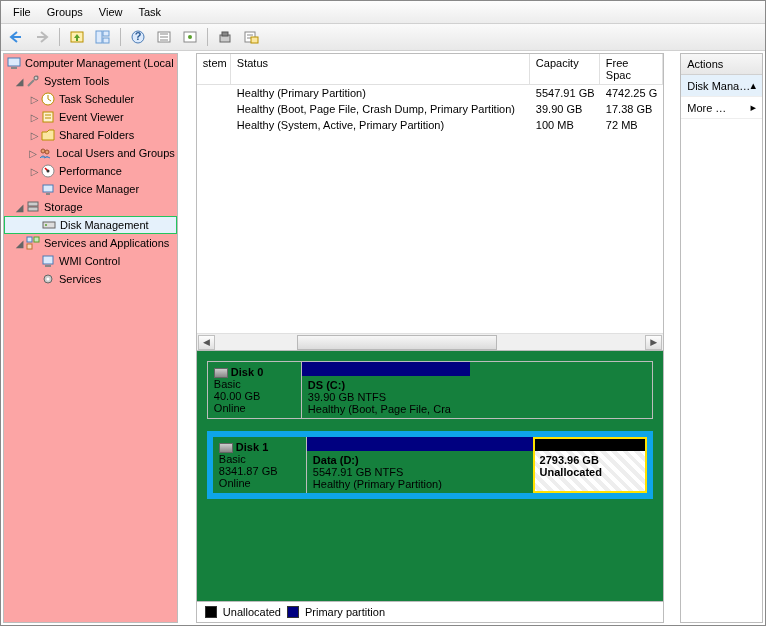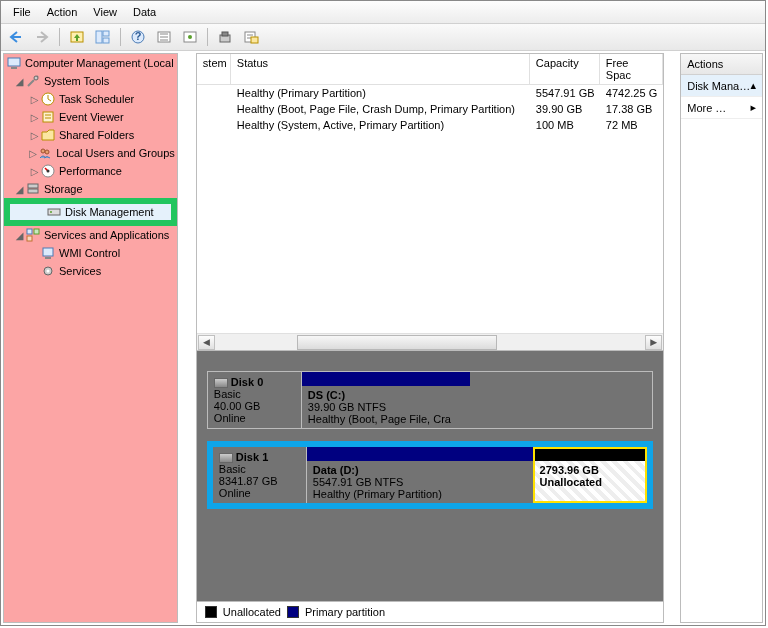--- a/index.html
+++ b/index.html
@@ -7,32 +7,32 @@
 .menubar { display: flex; padding: 2px 4px; border-bottom: 1px solid #d0d0d0; background: linear-gradient(#fdfdfd,#ececec); }
 .menubar div { padding: 3px 8px; cursor: default; }
 .toolbar { display: flex; align-items: center; padding: 2px 4px; gap: 4px; border-bottom: 1px solid #d0d0d0; background: linear-gradient(#fafafa,#e8e8e8); }
 .toolbar .btn { width: 22px; height: 22px; display: flex; align-items: center; justify-content: center; border: 1px solid transparent; }
 .toolbar .sep { width: 1px; height: 18px; background: #bbb; margin: 0 2px; }
 .main { display: flex; height: calc(100% - 50px); }
 .tree { width: 186px; border: 1px solid #bcbcbc; margin: 2px; background: #fca5a5; overflow: hidden; }
 .tree-row { display: flex; align-items: center; padding: 1px 2px; white-space: nowrap; cursor: default; }
 .tree-row .twist { width: 11px; text-align: center; color: #666; font-size: 10px; }
 .tree-row .ico { width: 16px; height: 16px; margin: 0 3px 0 0; display: inline-flex; align-items: center; justify-content: center; }
-.tree-row.sel { background: #e5f1fb; border: 6px solid #22c55e; padding: 0 1px; }
+.tree-row.sel { background: #e5f1fb; border: 1px solid #22c55e; padding: 0 1px; }
 .content { flex: 1; display: flex; flex-direction: column; margin: 2px 16px; }
 .volume-list { border: 1px solid #bcbcbc; height: 298px; display: flex; flex-direction: column; }
 .vl-head { display: flex; border-bottom: 1px solid #e0e0e0; background: #fff; }
 .vl-head .col { padding: 3px 6px; border-right: 1px solid #e0e0e0; font-weight: normal; }
 .vl-body { flex: 1; overflow: hidden; background: #fff; }
 .vl-row { display: flex; }
 .vl-row .cell { padding: 2px 6px; white-space: nowrap; overflow: hidden; }
 .vl-scroll { height: 17px; border-top: 1px solid #e0e0e0; background: #f0f0f0; position: relative; }
 .vl-scroll .arrow { position: absolute; width: 17px; height: 15px; top: 1px; background: linear-gradient(#fdfdfd,#e0e0e0); border: 1px solid #c0c0c0; text-align: center; font-size: 9px; line-height: 13px; color: #555; }
 .vl-scroll .thumb { position: absolute; left: 100px; top: 1px; height: 15px; width: 200px; background: linear-gradient(#f7f7f7,#dcdcdc); border: 1px solid #b8b8b8; }
-.disk-map { flex: 1; border: 1px solid #bcbcbc; border-top: none; overflow: auto; background: #737373; padding: 16px 0; }
+.disk-map { flex: 1; border: 1px solid #bcbcbc; border-top: none; overflow: auto; background: #15803d; padding: 6px 0; }
 .disk-block { display: flex; border: 1px solid #bcbcbc; margin: 4px 10px 12px 10px; }
 .disk-block.highlight { border: 6px solid #0ea5e9; }
 .disk-info { width: 94px; padding: 4px 6px; border-right: 1px solid #bcbcbc; }
 .disk-info .dicon { display: inline-block; width: 14px; height: 10px; background: linear-gradient(#ccc,#888); border: 1px solid #666; margin-right: 3px; vertical-align: middle; }
 .disk-info b { font-weight: bold; }
 .parts { flex: 1; display: flex; }
 .part { border-left: 1px solid #bcbcbc; padding: 0; display: flex; flex-direction: column; overflow: hidden; }
 .part:first-child { border-left: none; }
 .part .bar { height: 14px; background: #000080; }
 .part .bar.black { background: #000; }
@@ -46,23 +46,23 @@
 .actions-head { background: linear-gradient(#f7f7f7,#e7e7e7); border-bottom: 1px solid #d0d0d0; padding: 4px 6px; font-weight: normal; }
 .actions-item { padding: 4px 6px; border-bottom: 1px solid #eee; display: flex; align-items: center; justify-content: space-between; cursor: default; }
 .actions-item.sel { background: #e5f1fb; }
 svg { display: block; }
 </style>
 </head>
 <body>
 
 <div class="menubar">
   <div>File</div>
-  <div>Action</div>
+  <div>Groups</div>
   <div>View</div>
-  <div>Data</div>
+  <div>Task</div>
 </div>
 
 <div class="toolbar">
   <div class="btn">
       <svg width="16" height="14" viewBox="0 0 16 14">
         <path d="M9 2 L3 7 L9 12" fill="none" stroke="#3b8de0" stroke-width="2"></path>
         <path d="M3 7 H13" stroke="#3b8de0" stroke-width="2"></path>
       </svg>
     </div>
   <div class="btn">
@@ -184,20 +184,29 @@
     <div class="tree-row" style="padding-left:25px">
         <span class="twist">▷</span>
         <span class="ico">
           <svg width="16" height="16">
             <circle cx="8" cy="8" r="6" fill="#fff" stroke="#888"></circle>
             <path d="M8 8 L5 5" stroke="#d00" stroke-width="1.5"></path>
             <circle cx="8" cy="8" r="1.5" fill="#333"></circle>
           </svg>
         </span>
         <span>Performance</span>
+      </div>
+    <div class="tree-row" style="padding-left:36px">
+        <span class="ico">
+          <svg width="16" height="16">
+            <rect x="3" y="4" width="10" height="7" fill="#dceafc" stroke="#4a7ab4"></rect>
+            <rect x="6" y="12" width="4" height="2" fill="#888"></rect>
+          </svg>
+        </span>
+        <span>Device Manager</span>
       </div>
     <div class="tree-row" style="padding-left:10px">
         <span class="twist">◢</span>
         <span class="ico">
           <svg width="16" height="16">
             <rect x="3" y="3" width="10" height="4" fill="#ccc" stroke="#666"></rect>
             <rect x="3" y="8" width="10" height="4" fill="#ccc" stroke="#666"></rect>
           </svg>
         </span>
         <span>Storage</span>

